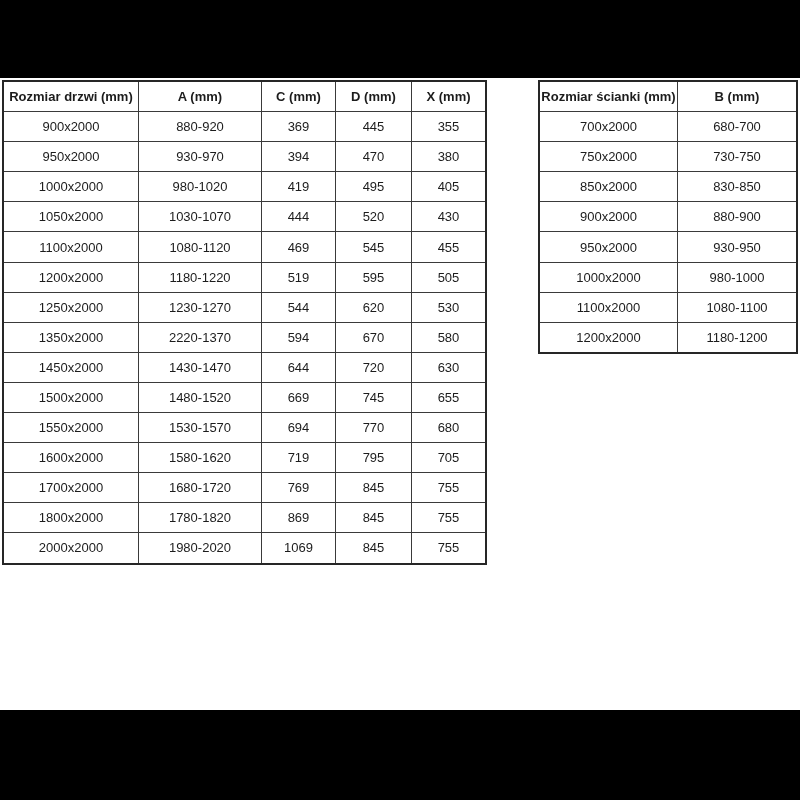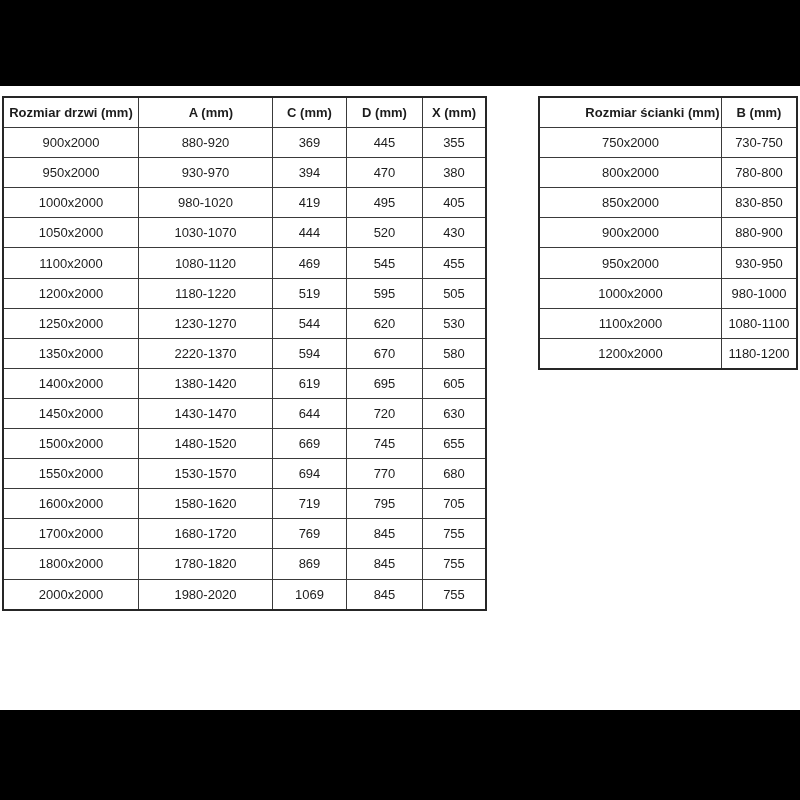--- a/index.html
+++ b/index.html
@@ -23,21 +23,21 @@
   .letterbox-bar.top {
     top: 0;
     height: 86px;
   }
   .letterbox-bar.bottom {
     top: 710px;
     height: 90px;
   }
   .content-area {
     position: absolute;
-    top: 94px;
+    top: 78px;
     left: 0;
     width: 800px;
     height: 624px;
     background: #ffffff;
   }
   table.spec-table {
     position: absolute;
     border-collapse: collapse;
     table-layout: fixed;
     background: #ffffff;
@@ -57,30 +57,30 @@
   }
   table.spec-table th {
     font-weight: bold;
   }
   #door-table {
     left: 2px;
     top: 2px;
     width: 485px;
   }
   #door-table th:nth-child(1) { width: 134px; }
-  #door-table th:nth-child(2) { width: 122px; padding-left: 11px; }
+  #door-table th:nth-child(2) { width: 122px; }
   #door-table th:nth-child(3) { width: 73px; }
   #door-table th:nth-child(4) { width: 75px; }
   #door-table th:nth-child(5) { width: auto; }
   #wall-table {
     left: 538px;
     top: 2px;
     width: 260px;
   }
-  #wall-table th:nth-child(1) { width: 137px; padding-left: 44px; }
+  #wall-table th:nth-child(1) { width: 137px; }
   #wall-table th:nth-child(2) { width: auto; }
 </style>
 </head>
 <body>
 
 <div class="letterbox-bar top"></div>
 
 <div class="content-area">
   <table id="door-table" class="spec-table">
       <thead>
@@ -143,27 +143,20 @@
           <td>530</td>
         </tr>
         <tr>
           <td>1350x2000</td>
           <td>2220-1370</td>
           <td>594</td>
           <td>670</td>
           <td>580</td>
         </tr>
         <tr>
-          <td>1400x2000</td>
-          <td>1380-1420</td>
-          <td>619</td>
-          <td>695</td>
-          <td>605</td>
-        </tr>
-        <tr>
           <td>1450x2000</td>
           <td>1430-1470</td>
           <td>644</td>
           <td>720</td>
           <td>630</td>
         </tr>
         <tr>
           <td>1500x2000</td>
           <td>1480-1520</td>
           <td>669</td>
@@ -209,26 +202,26 @@
     </table>
   <table id="wall-table" class="spec-table">
       <thead>
         <tr>
           <th>Rozmiar ścianki (mm)</th>
           <th>B (mm)</th>
         </tr>
       </thead>
       <tbody>
         <tr>
+          <td>700x2000</td>
+          <td>680-700</td>
+        </tr>
+        <tr>
           <td>750x2000</td>
           <td>730-750</td>
-        </tr>
-        <tr>
-          <td>800x2000</td>
-          <td>780-800</td>
         </tr>
         <tr>
           <td>850x2000</td>
           <td>830-850</td>
         </tr>
         <tr>
           <td>900x2000</td>
           <td>880-900</td>
         </tr>
         <tr>

